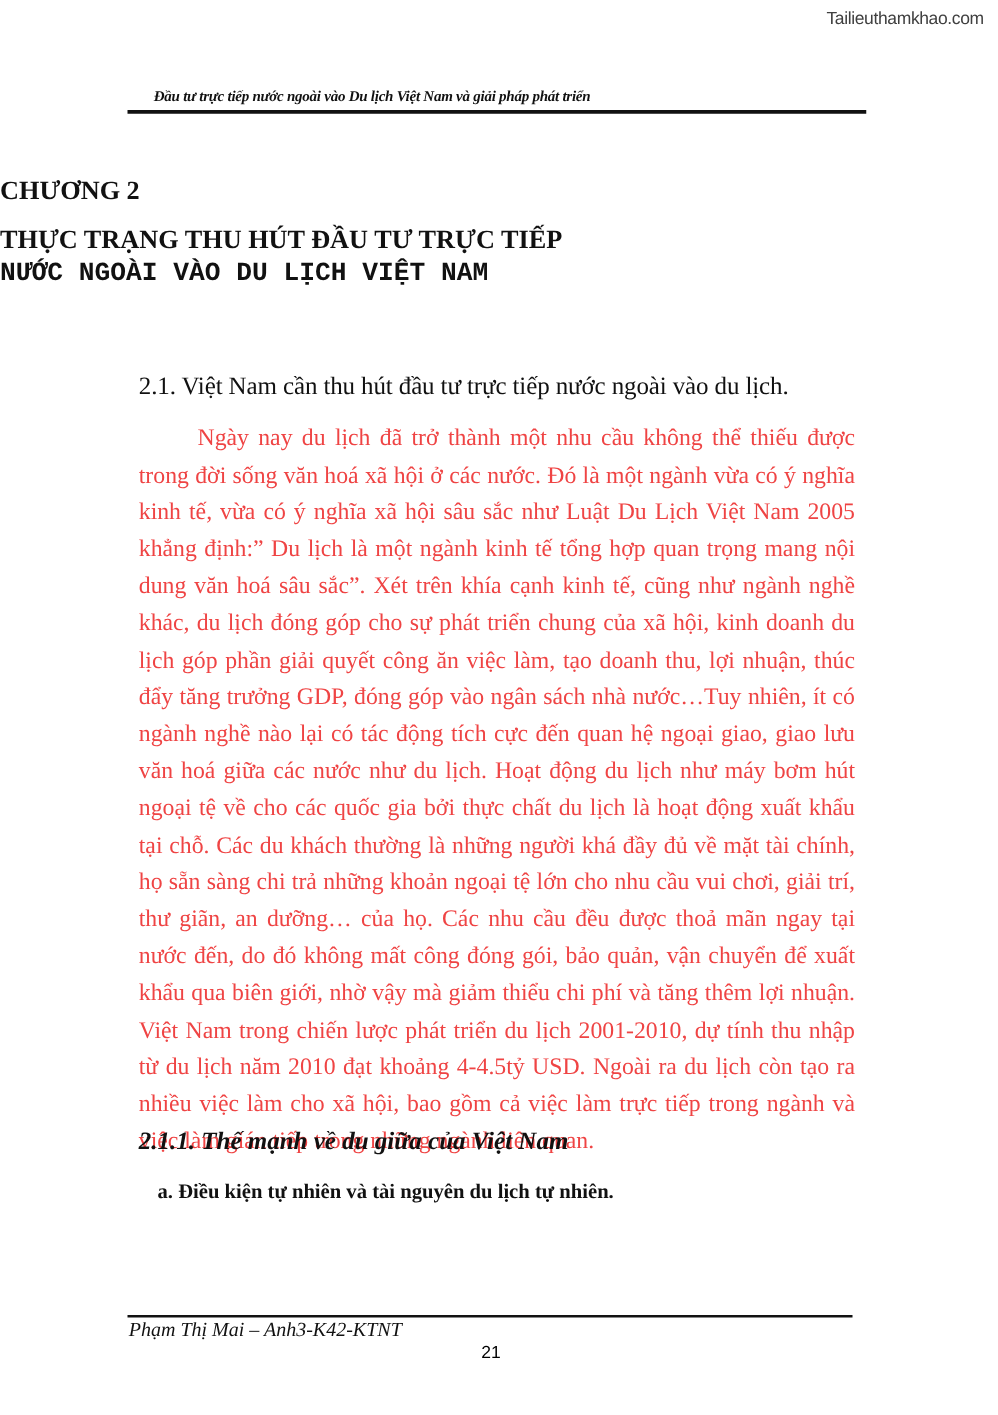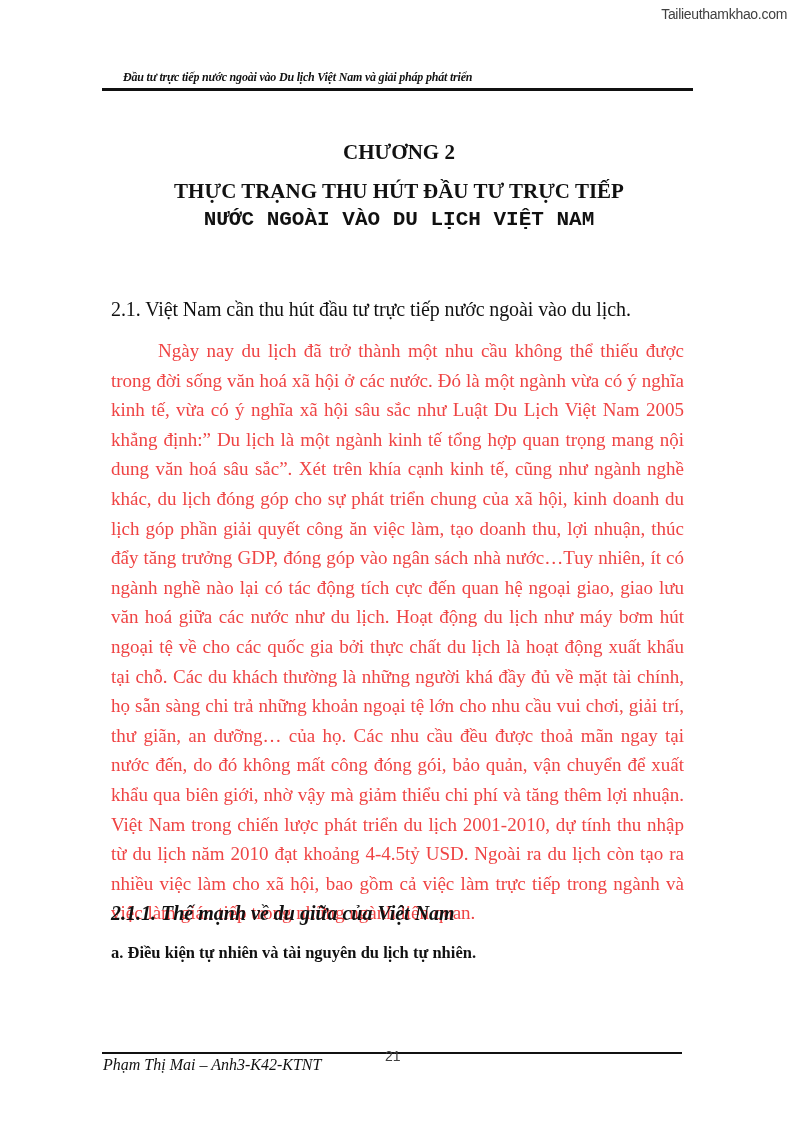--- a/index.html
+++ b/index.html
@@ -14,53 +14,53 @@
   }
   .running-header {
     position: absolute; left: 103px; top: 70px; width: 589px;
     font-family: "Liberation Serif", serif; font-style: italic; font-weight: bold;
     font-size: 12px; color: #111; letter-spacing: -0.2px; margin-left: 20px;
   }
   .header-rule {
     position: absolute; left: 102px; top: 88px; width: 591px; height: 3px; background: #111;
   }
   .chapter {
-    position: absolute; left: 0; width: 798px; text-align: center;
+    position: absolute; left: 0; width: 798px; 
     font-weight: bold; font-size: 21px; color: #111;
   }
   .chapter.l1 { top: 140px; }
   .chapter.l2 { top: 179px; }
   .chapter.l3 { top: 208px; font-family: Liberation Mono, monospace; }
   .section-heading {
     position: absolute; left: 111px; top: 298px; width: 590px;
     font-weight: normal; font-size: 20px; letter-spacing: -0.1px;
   }
   .body-text {
     position: absolute; left: 111px; top: 336px; width: 573px;
     font-size: 19px; line-height: 29.6px; text-align: justify;
     text-indent: 47px; color: #ef4444;
   }
   .subsection-heading {
     position: absolute; left: 111px; top: 902px;
     font-weight: bold; font-style: italic; font-size: 20px;
   }
   .subsub-heading {
-    position: absolute; left: 111px; top: 943px;
+    position: absolute; left: 126px; top: 943px;
     font-weight: bold; font-size: 16.5px;
   }
   .footer-rule {
     position: absolute; left: 102px; top: 1052px; width: 580px; height: 2px; background: #111;
   }
   .footer-author {
     position: absolute; left: 103px; top: 1056px;
     font-style: italic; font-size: 16px; color: #111;
   }
   .page-number {
-    position: absolute; left: 385px; top: 1048px;
-    font-family: "Liberation Sans", "DejaVu Sans", sans-serif; font-size: 14px; color: #404040;
+    position: absolute; left: 385px; top: 1073px;
+    font-family: "Liberation Sans", "DejaVu Sans", sans-serif; font-size: 14px; color: #000000;
   }
 </style>
 </head>
 <body>
 
 <div class="watermark">Tailieuthamkhao.com</div>
 
 <div class="running-header">Đầu tư trực tiếp nước ngoài vào Du lịch Việt Nam và giải pháp phát triển</div>
 <div class="header-rule"></div>
 

